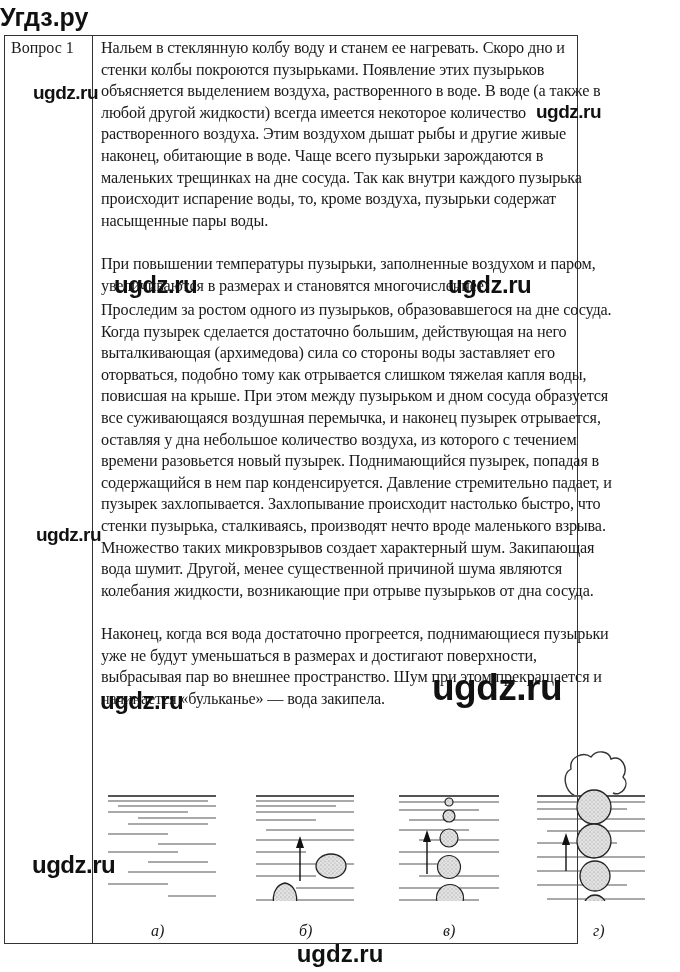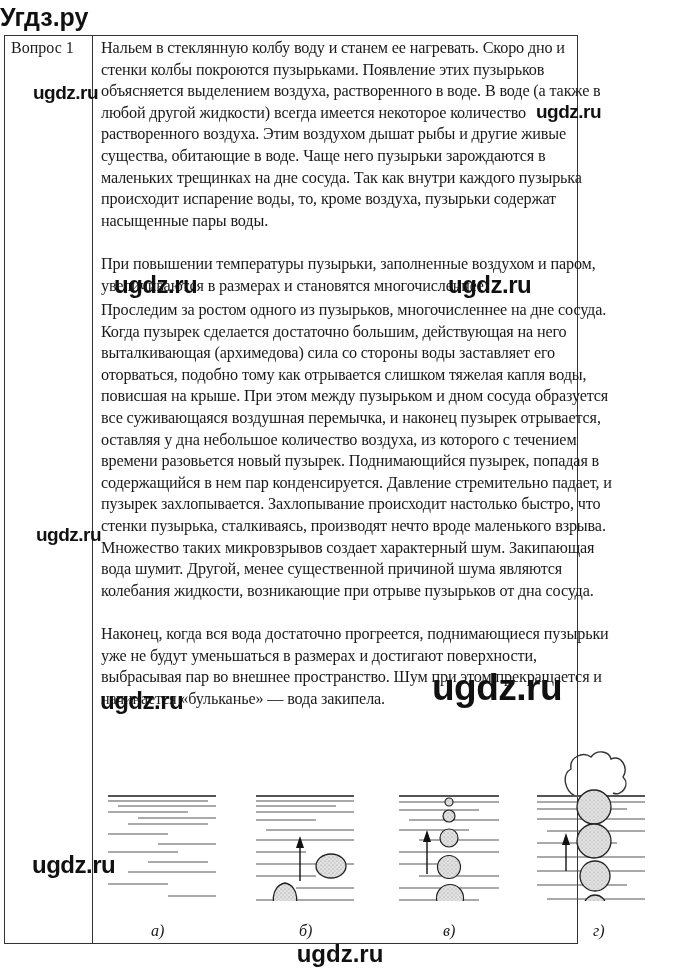--- a/index.html
+++ b/index.html
@@ -28,31 +28,31 @@
   <div class="col-label">
     <span>Вопрос 1</span>
   </div>
   <div class="col-body">
     <div class="para" style="top:2px">
       <div>Нальем в стеклянную колбу воду и станем ее нагревать. Скоро дно и</div>
       <div>стенки колбы покроются пузырьками. Появление этих пузырьков</div>
       <div>объясняется выделением воздуха, растворенного в воде. В воде (а также в</div>
       <div>любой другой жидкости) всегда имеется некоторое количество</div>
       <div>растворенного воздуха. Этим воздухом дышат рыбы и другие живые</div>
-      <div>существа, обитающие в воде. Чаще него пузырьки зарождаются в</div>
+      <div>наконец, обитающие в воде. Чаще всего пузырьки зарождаются в</div>
       <div>маленьких трещинках на дне сосуда. Так как внутри каждого пузырька</div>
       <div>происходит испарение воды, то, кроме воздуха, пузырьки содержат</div>
       <div>насыщенные пары воды.</div>
     </div>
     <div class="para" style="top:218px">
       <div>При повышении температуры пузырьки, заполненные воздухом и паром,</div>
       <div>увеличиваются в размерах и становятся многочисленнее.</div>
     </div>
     <div class="para" style="top:264px">
-      <div>Проследим за ростом одного из пузырьков, многочисленнее на дне сосуда.</div>
+      <div>Проследим за ростом одного из пузырьков, образовавшегося на дне сосуда.</div>
       <div>Когда пузырек сделается достаточно большим, действующая на него</div>
       <div>выталкивающая (архимедова) сила со стороны воды заставляет его</div>
       <div>оторваться, подобно тому как отрывается слишком тяжелая капля воды,</div>
       <div>повисшая на крыше. При этом между пузырьком и дном сосуда образуется</div>
       <div>все суживающаяся воздушная перемычка, и наконец пузырек отрывается,</div>
       <div>оставляя у дна небольшое количество воздуха, из которого с течением</div>
       <div>времени разовьется новый пузырек. Поднимающийся пузырек, попадая в</div>
       <div>содержащийся в нем пар конденсируется. Давление стремительно падает, и</div>
       <div>пузырек захлопывается. Захлопывание происходит настолько быстро, что</div>
       <div>стенки пузырька, сталкиваясь, производят нечто вроде маленького взрыва.</div>

